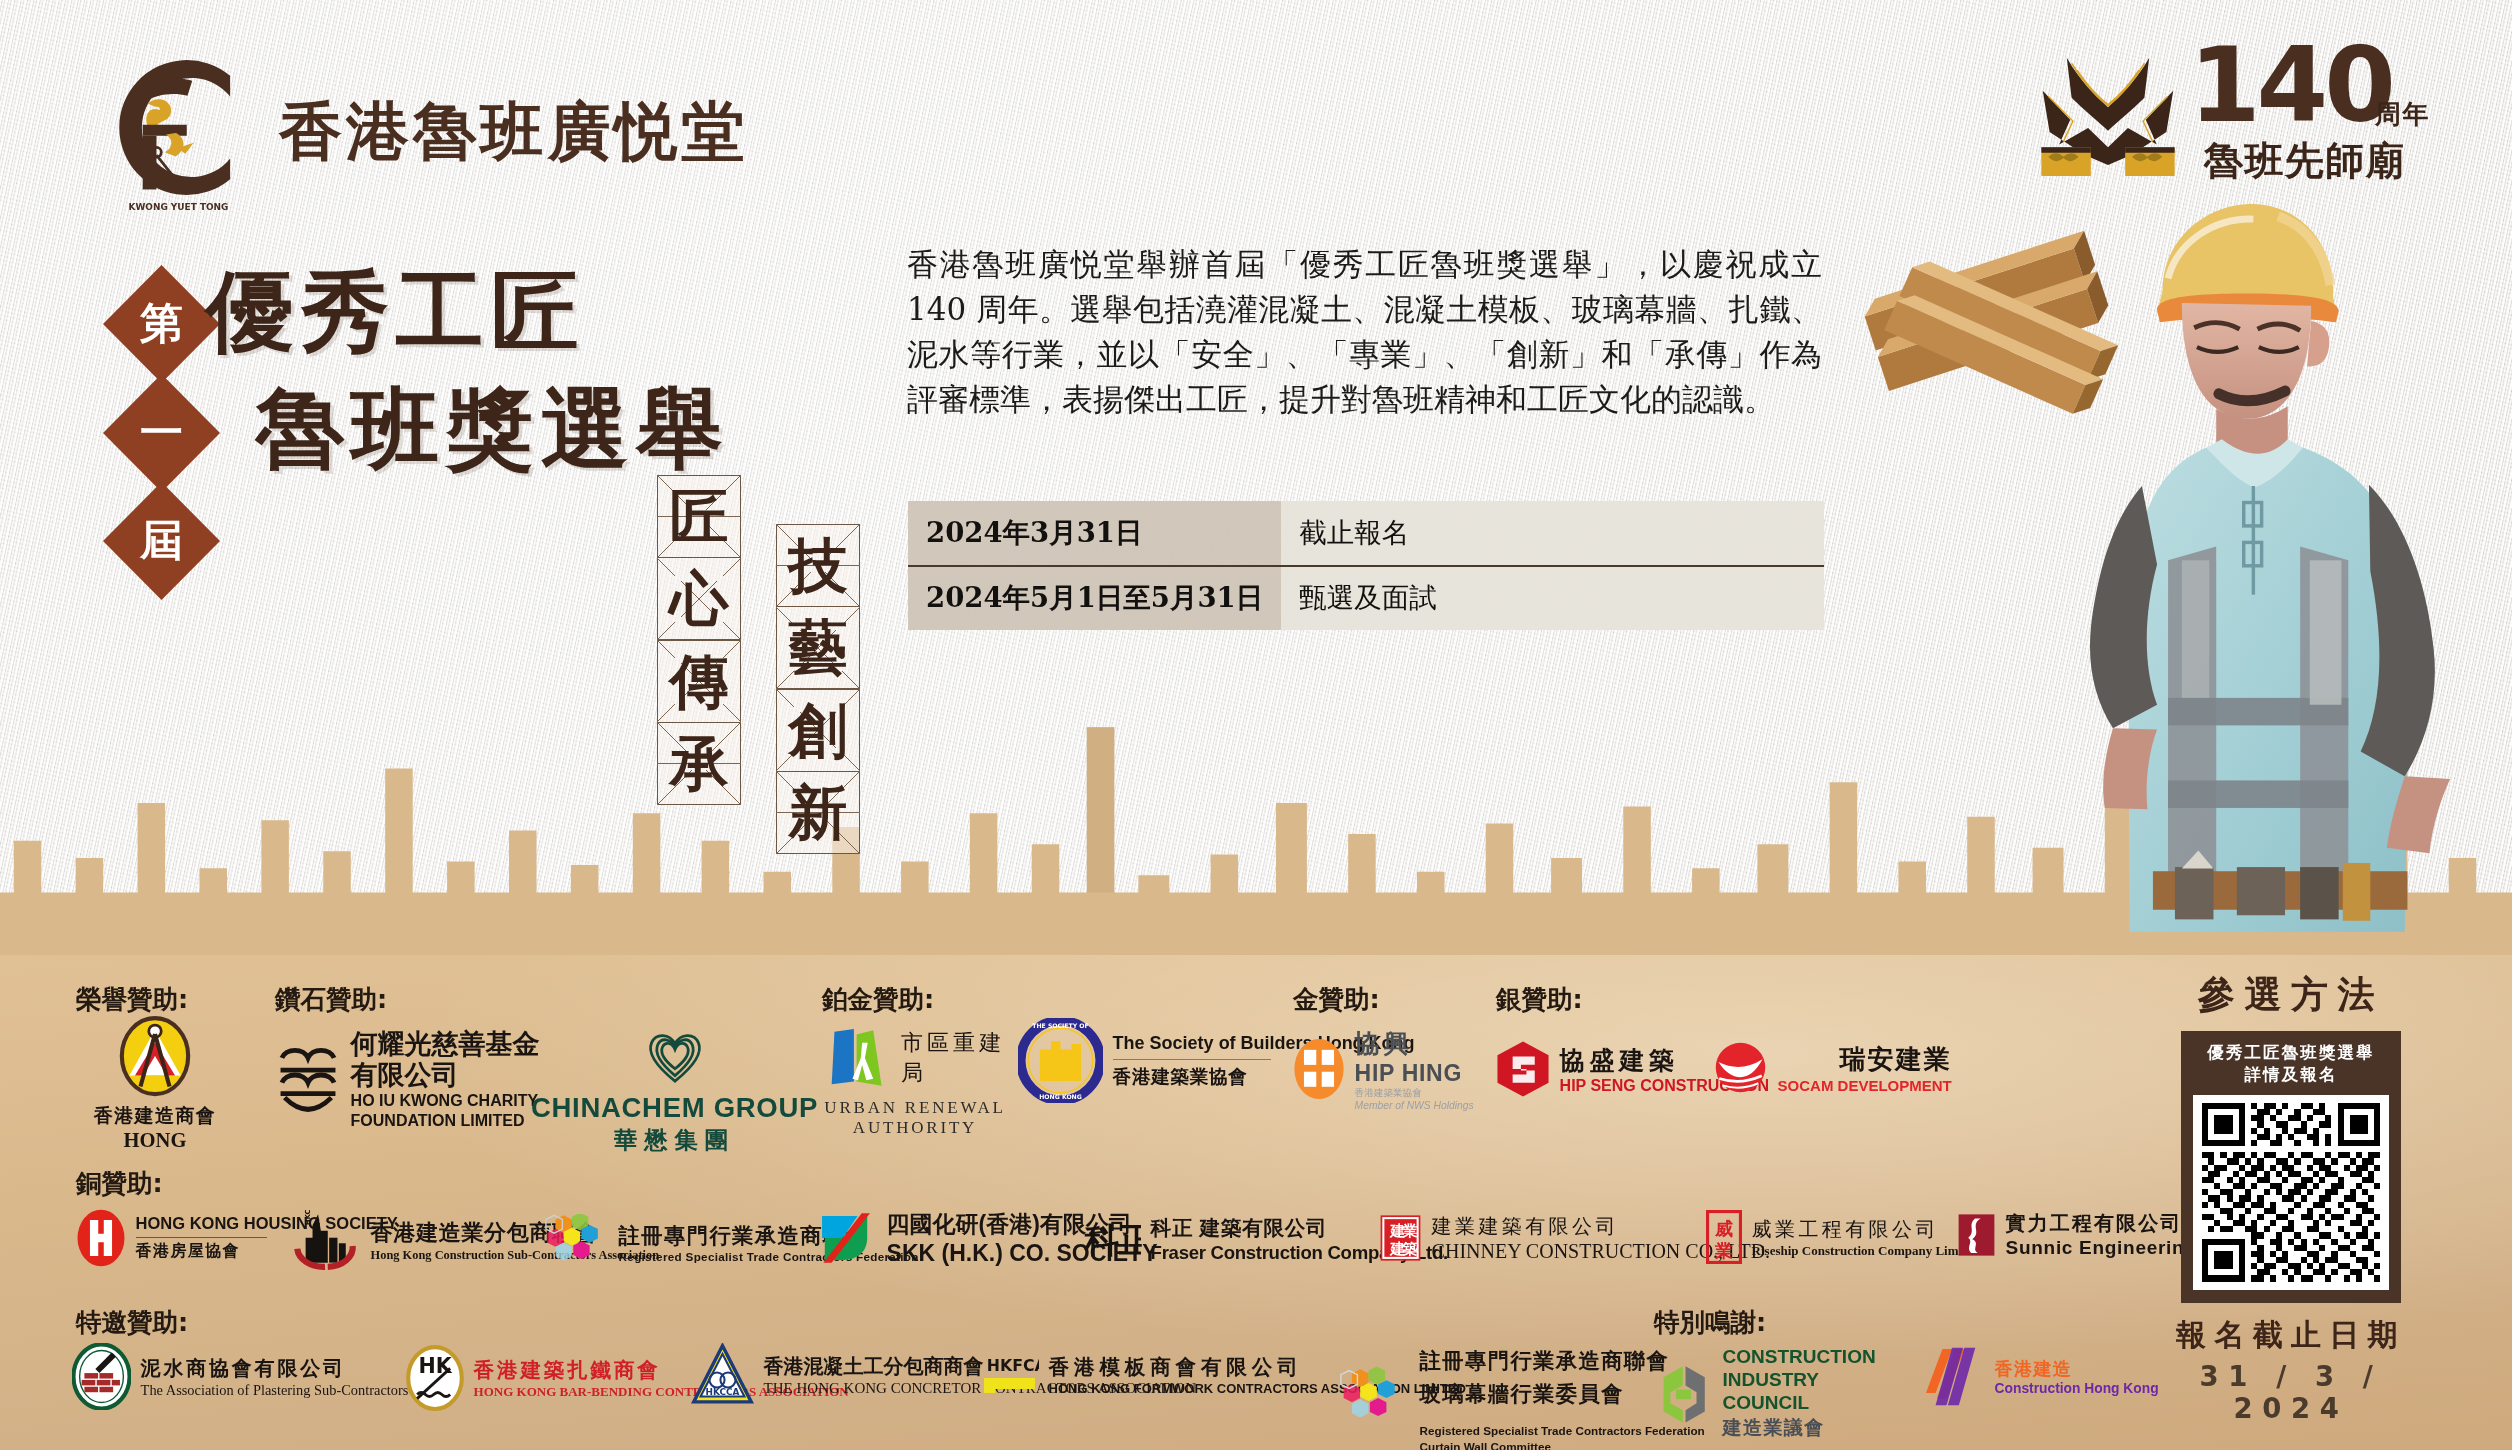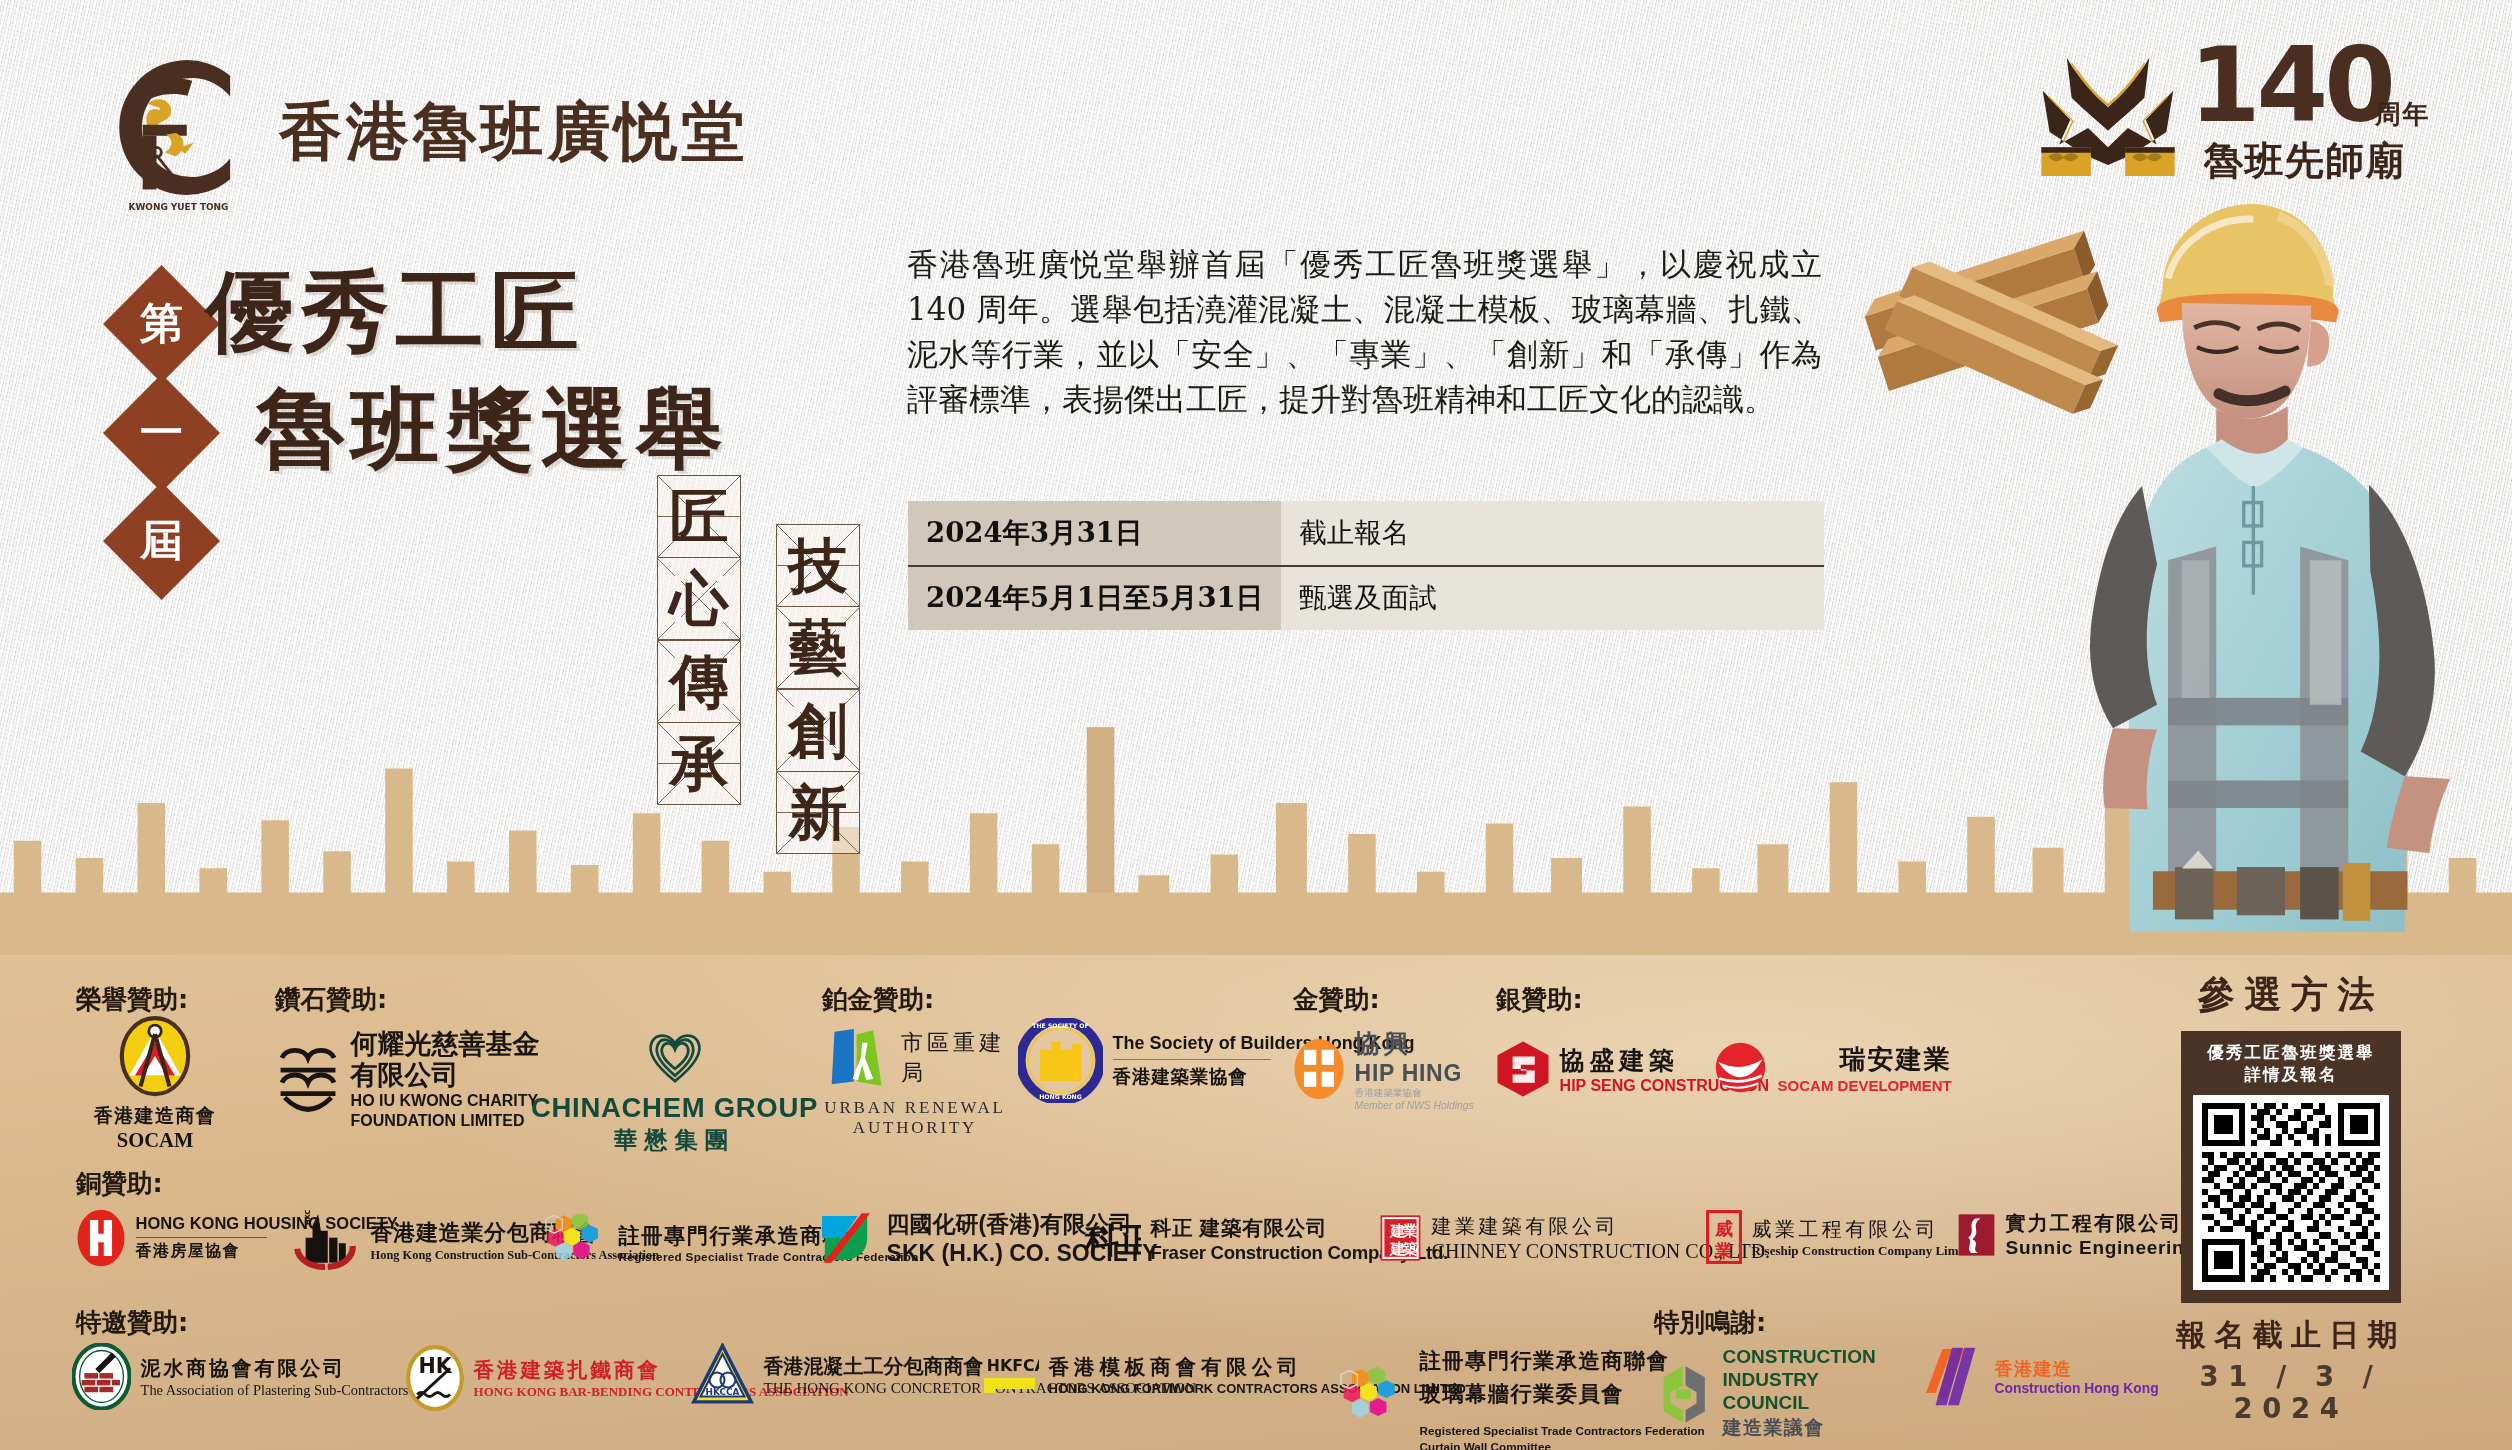--- a/index.html
+++ b/index.html
@@ -472,21 +472,21 @@
           <ellipse cx="55" cy="58" rx="48" ry="55" fill="#f4cf10" stroke="#4a2f21" stroke-width="6"></ellipse>
           <polygon points="55,20 92,86 18,86" fill="#ffffff"></polygon>
           <polygon points="55,38 84,86 26,86" fill="#d81f26"></polygon>
           <polygon points="55,58 72,86 38,86" fill="#ffffff"></polygon>
           <circle cx="55" cy="22" r="9" fill="#fff" stroke="#3b2418" stroke-width="4"></circle>
           <path d="M55,26 L34,102 M55,26 L76,102" stroke="#3b2418" stroke-width="6" fill="none"></path>
         </svg>
       </div>
       <div class="logo-txt" style="text-align:center">
         <span class="cn" style="font-size:19px;letter-spacing:1.4px">香港建造商會</span>
-        <span class="en" style="font-size:20.6px;font-weight:700;font-family:'Liberation Serif',serif">SOCAM</span>
+        <span class="en" style="font-size:20.6px;font-weight:700;font-family:'Liberation Serif',serif">HONG</span>
       </div>
     </div>
 
     <div class="logo-slot" style="left:275px; top:61px;">
       <div class="logo-mark">
         <svg width="66" height="81" viewBox="0 0 96 118">
           <path d="M10,26 a20,16 0 0 1 38,0 a20,16 0 0 1 38,0" fill="none" stroke="#1a1512" stroke-width="7"></path>
           <line x1="8" y1="44" x2="88" y2="44" stroke="#1a1512" stroke-width="7"></line>
           <path d="M10,62 a20,16 0 0 1 38,0 a20,16 0 0 1 38,0" fill="none" stroke="#1a1512" stroke-width="7"></path>
           <line x1="8" y1="78" x2="88" y2="78" stroke="#1a1512" stroke-width="7"></line>

